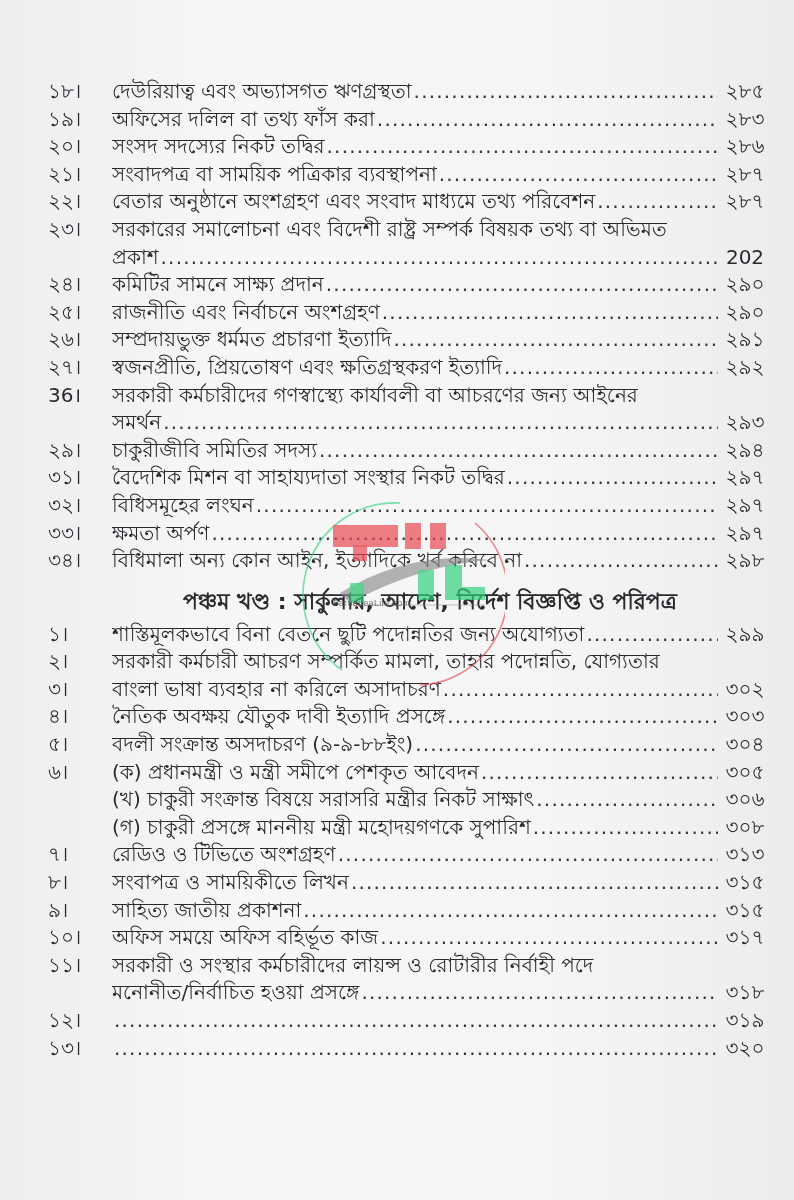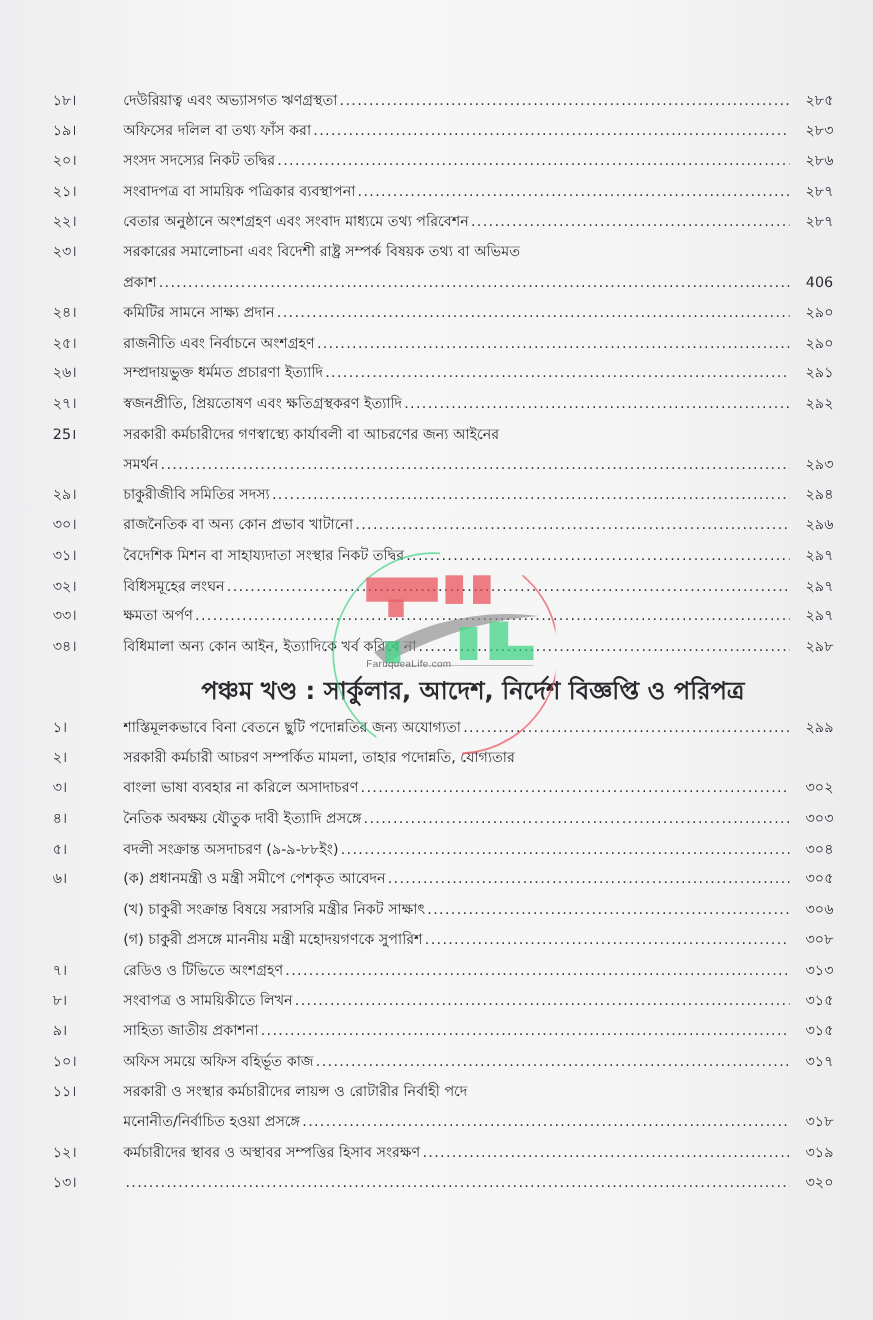--- a/index.html
+++ b/index.html
@@ -23,21 +23,21 @@
     }
     .toc {
       position: absolute;
       left: 48px;
       top: 78px;
       width: 724px;
     }
     .row {
       display: flex;
       align-items: flex-end;
-      font-size: 13px;
+      font-size: 20px;
       line-height: 27.6px;
     }
     .num {
       width: 64px;
       flex: 0 0 64px;
       white-space: nowrap;
     }
     .title {
       flex: 1 1 auto;
       display: flex;
@@ -147,21 +147,21 @@
             <span class="title-text">সরকারের সমালোচনা এবং বিদেশী রাষ্ট্র সম্পর্ক বিষয়ক তথ্য বা অভিমত</span>
           </span>
           <span class="page-no"></span>
         </div>
         <div class="row continuation">
           <span class="num"></span>
           <span class="title">
             <span class="title-text">প্রকাশ</span>
             <span class="dots"></span>
           </span>
-          <span class="page-no">406</span>
+          <span class="page-no">202</span>
         </div>
         <div class="row">
           <span class="num">২৪।</span>
           <span class="title">
             <span class="title-text">কমিটির সামনে সাক্ষ্য প্রদান</span>
             <span class="dots"></span>
           </span>
           <span class="page-no">২৯০</span>
         </div>
         <div class="row">
@@ -182,49 +182,41 @@
         </div>
         <div class="row">
           <span class="num">২৭।</span>
           <span class="title">
             <span class="title-text">স্বজনপ্রীতি, প্রিয়তোষণ এবং ক্ষতিগ্রস্থকরণ ইত্যাদি</span>
             <span class="dots"></span>
           </span>
           <span class="page-no">২৯২</span>
         </div>
         <div class="row">
-          <span class="num">25।</span>
+          <span class="num">36।</span>
           <span class="title">
             <span class="title-text">সরকারী কর্মচারীদের গণস্বাস্থ্যে কার্যাবলী বা আচরণের জন্য আইনের</span>
           </span>
           <span class="page-no"></span>
         </div>
         <div class="row continuation">
           <span class="num"></span>
           <span class="title">
             <span class="title-text">সমর্থন</span>
             <span class="dots"></span>
           </span>
           <span class="page-no">২৯৩</span>
         </div>
         <div class="row">
           <span class="num">২৯।</span>
           <span class="title">
             <span class="title-text">চাকুরীজীবি সমিতির সদস্য</span>
             <span class="dots"></span>
           </span>
           <span class="page-no">২৯৪</span>
-        </div>
-        <div class="row">
-          <span class="num">৩০।</span>
-          <span class="title">
-            <span class="title-text">রাজনৈতিক বা অন্য কোন প্রভাব খাটানো</span>
-            <span class="dots"></span>
-          </span>
-          <span class="page-no">২৯৬</span>
         </div>
         <div class="row">
           <span class="num">৩১।</span>
           <span class="title">
             <span class="title-text">বৈদেশিক মিশন বা সাহায্যদাতা সংস্থার নিকট তদ্বির</span>
             <span class="dots"></span>
           </span>
           <span class="page-no">২৯৭</span>
         </div>
         <div class="row">
@@ -360,21 +352,20 @@
           <span class="num"></span>
           <span class="title">
             <span class="title-text">মনোনীত/নির্বাচিত হওয়া প্রসঙ্গে</span>
             <span class="dots"></span>
           </span>
           <span class="page-no">৩১৮</span>
         </div>
         <div class="row">
           <span class="num">১২।</span>
           <span class="title">
-            <span class="title-text">কর্মচারীদের স্থাবর ও অস্থাবর সম্পত্তির হিসাব সংরক্ষণ</span>
             <span class="dots"></span>
           </span>
           <span class="page-no">৩১৯</span>
         </div>
         <div class="row">
           <span class="num">১৩।</span>
           <span class="title">
             <span class="dots"></span>
           </span>
           <span class="page-no">৩২০</span>

